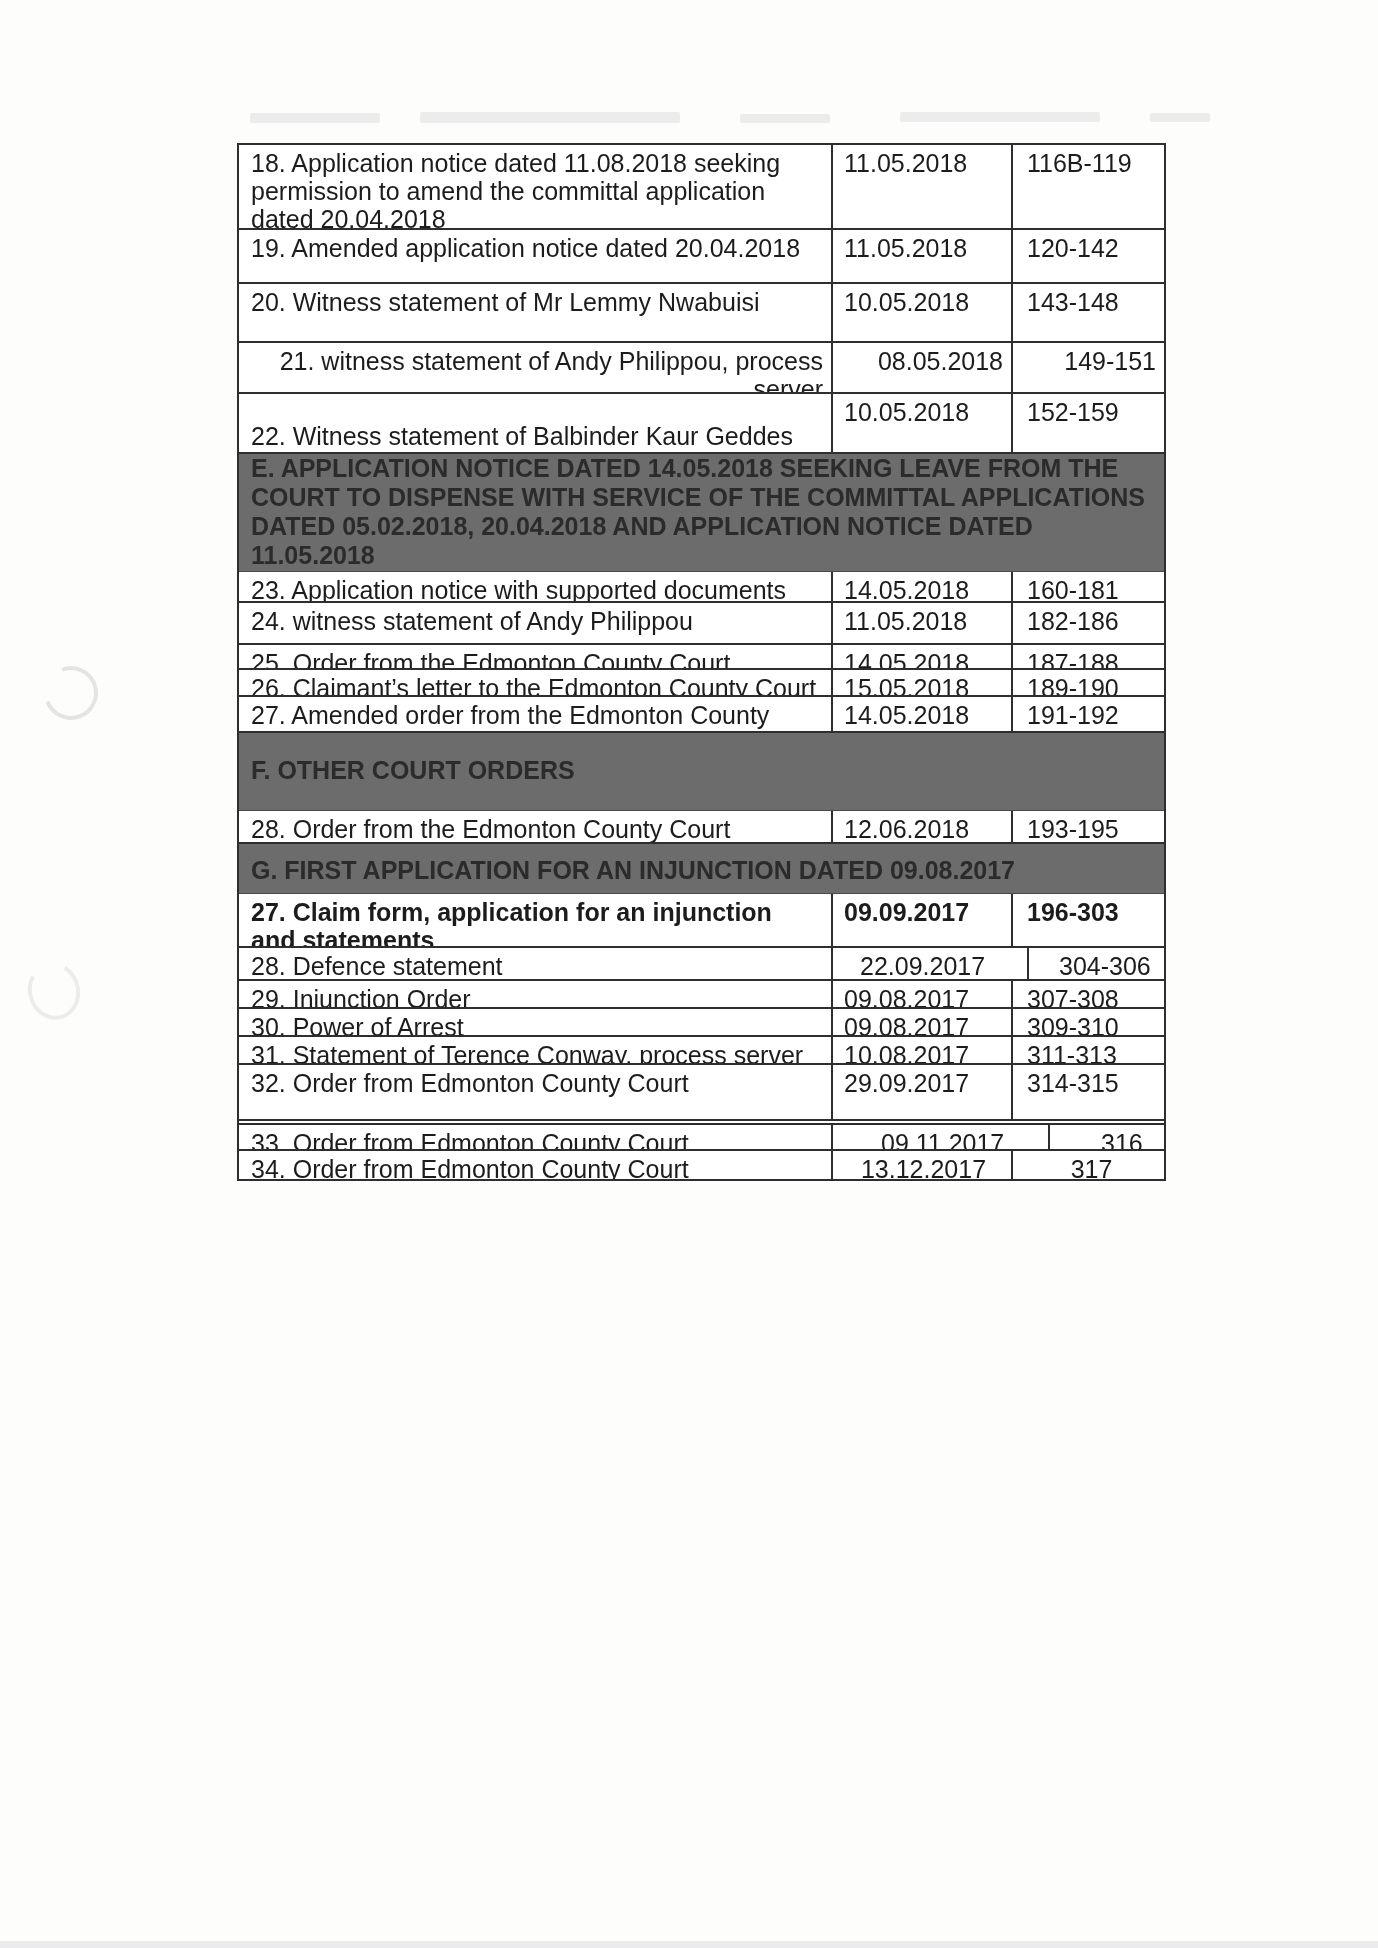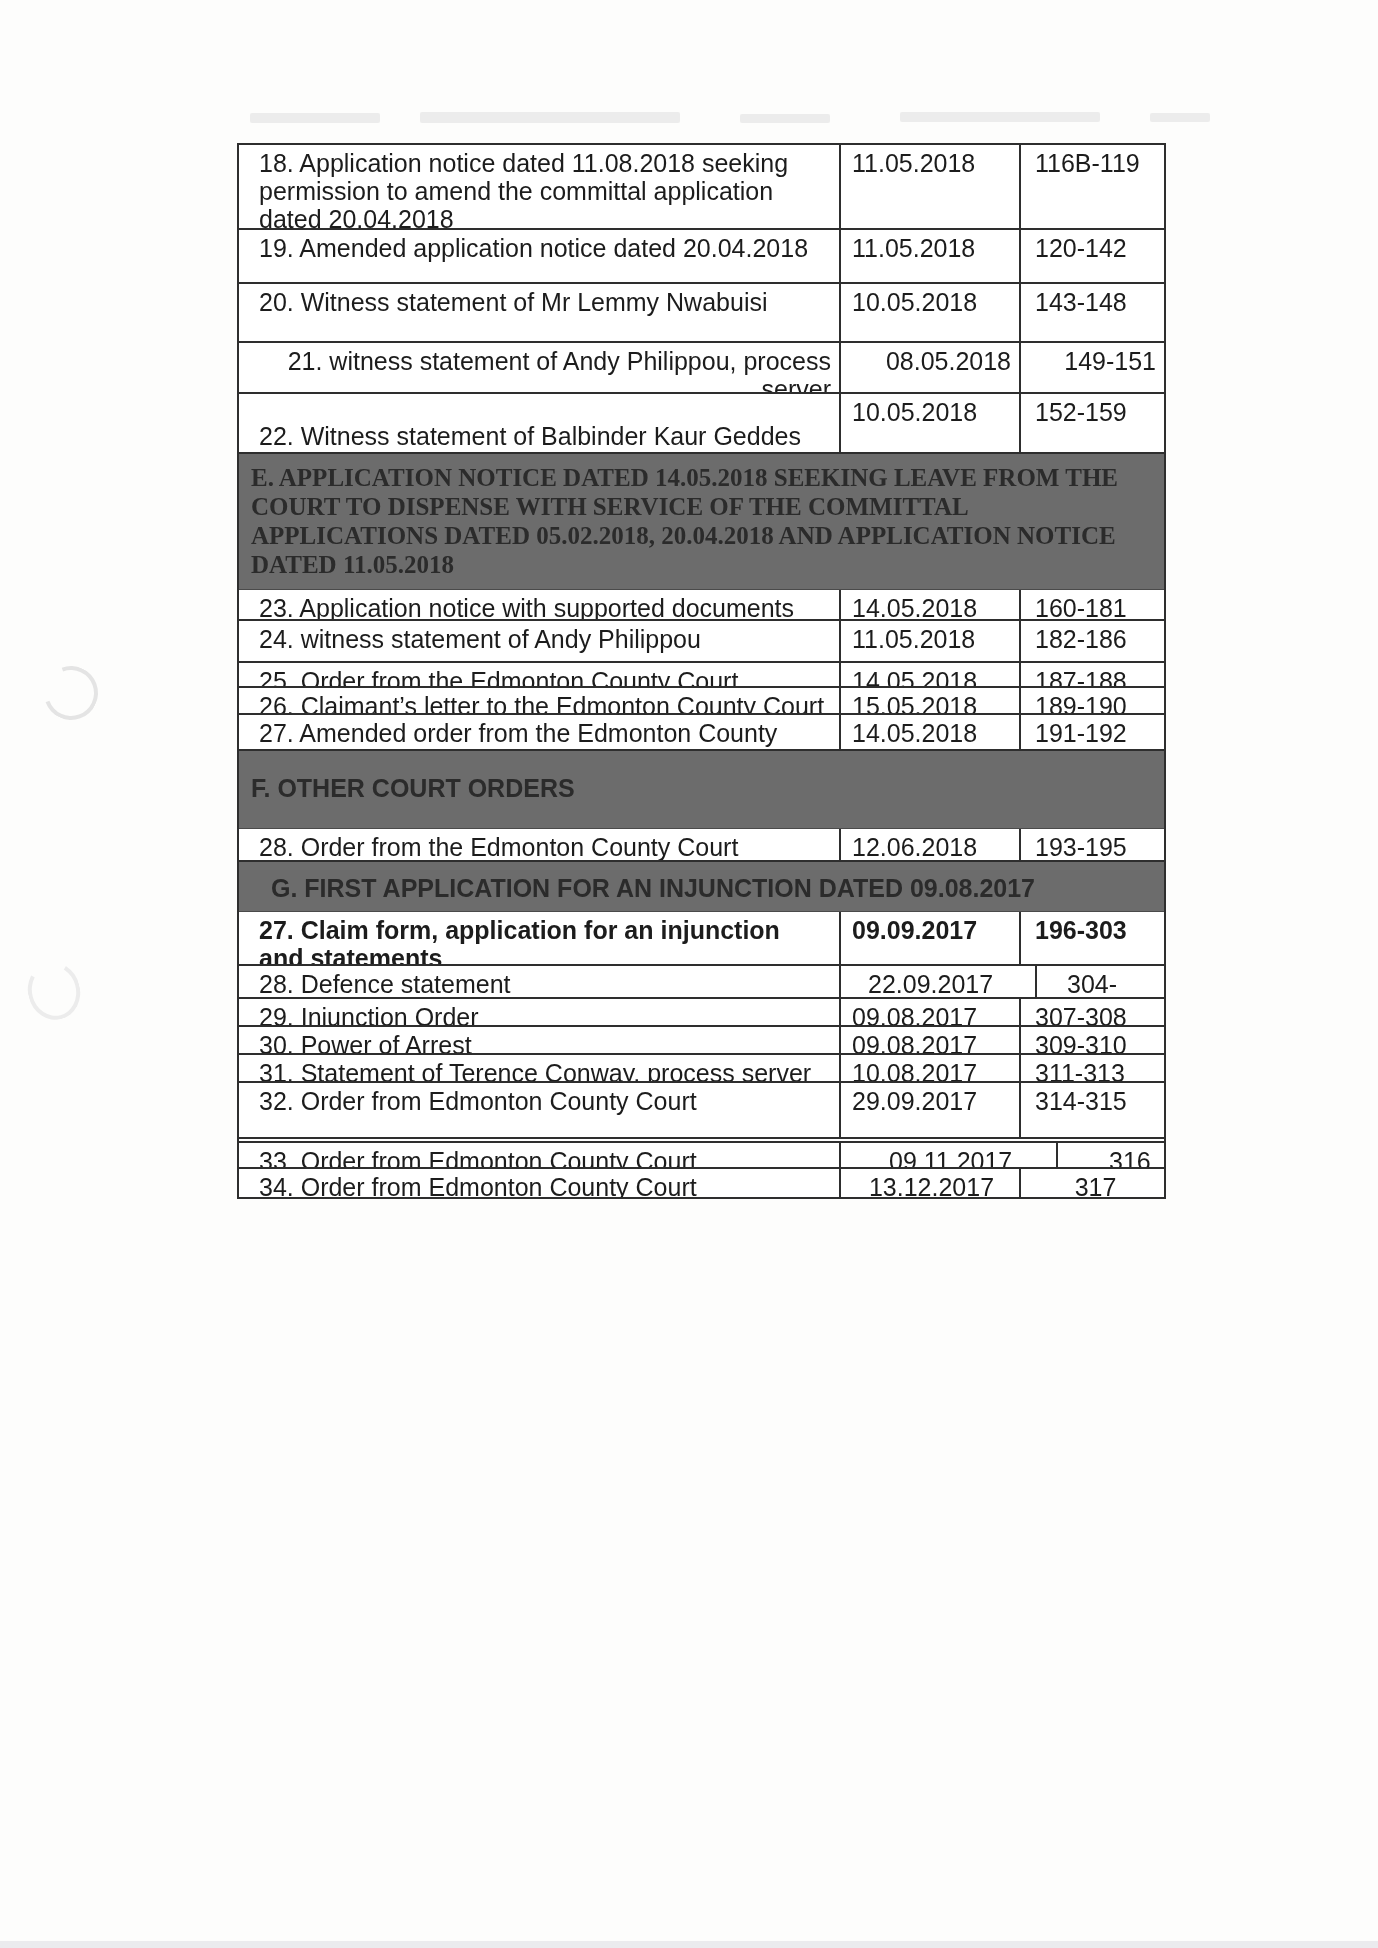--- a/index.html
+++ b/index.html
@@ -12,21 +12,21 @@
   }
   .bundle-table{
     position:absolute;left:237px;top:143px;width:929px;
     border:2px solid var(--border,#2e2e2e);
     box-sizing:border-box;
     background:#fff;
   }
   .trow{
     display:flex;box-sizing:border-box;
     border-bottom:2px solid var(--border,#2e2e2e);
-    font-size:25px;line-height:28px;padding-left:8px;
+    font-size:25px;line-height:28px;
   }
   .trow:last-child{border-bottom:none;text-align:center;}
   .trow.gap-above{border-top:2px solid var(--border,#2e2e2e);margin-top:2px;}
   .trow.bold{font-weight:bold;}
   .cell{box-sizing:border-box;padding:4px 8px 2px 12px;overflow:hidden;}
   .c-desc{width:594px;border-right:2px solid var(--border,#2e2e2e);display:flex;align-items:flex-start;}
   .c-desc.vbottom{align-items:flex-end;}
   .c-date{width:180px;border-right:2px solid var(--border,#2e2e2e);padding-left:11px;}
   .c-pages{flex:1;padding-left:14px;}
   .band{
@@ -86,21 +86,21 @@
       <div class="cell c-date">08.05.2018</div>
       <div class="cell c-pages">149-151</div>
     </div>
     <div class="trow" style="height: 60px;">
       <div class="cell c-desc vbottom">
         <div class="">22. Witness statement of Balbinder Kaur Geddes</div>
       </div>
       <div class="cell c-date">10.05.2018</div>
       <div class="cell c-pages">152-159</div>
     </div>
-    <div class="band" style="height: 136px; font-family: Liberation Serif, serif;">
+    <div class="band" style="height: 118px;">
       <div class="band-label">E. APPLICATION NOTICE DATED 14.05.2018 SEEKING LEAVE FROM THE COURT TO DISPENSE WITH SERVICE OF THE COMMITTAL APPLICATIONS DATED 05.02.2018, 20.04.2018 AND APPLICATION NOTICE DATED 11.05.2018</div>
     </div>
     <div class="trow" style="height: 31px;">
       <div class="cell c-desc">
         <div class="">23. Application notice with supported documents</div>
       </div>
       <div class="cell c-date">14.05.2018</div>
       <div class="cell c-pages">160-181</div>
     </div>
     <div class="trow" style="height: 42px;">
@@ -134,21 +134,21 @@
     <div class="band" style="height: 78px;">
       <div class="band-label">F. OTHER COURT ORDERS</div>
     </div>
     <div class="trow" style="height: 33px;">
       <div class="cell c-desc">
         <div class="">28. Order from the Edmonton County Court</div>
       </div>
       <div class="cell c-date">12.06.2018</div>
       <div class="cell c-pages">193-195</div>
     </div>
-    <div class="band vbottom" style="height: 50px; padding-left: 20px;">
+    <div class="band vbottom" style="height: 50px;">
       <div class="band-label">G. FIRST APPLICATION FOR AN INJUNCTION DATED 09.08.2017</div>
     </div>
     <div class="trow bold" style="height: 54px;">
       <div class="cell c-desc">
         <div class="">27. Claim form, application for an injunction and statements</div>
       </div>
       <div class="cell c-date">09.09.2017</div>
       <div class="cell c-pages">196-303</div>
     </div>
     <div class="trow" style="height: 33px; gap: 16px;">

